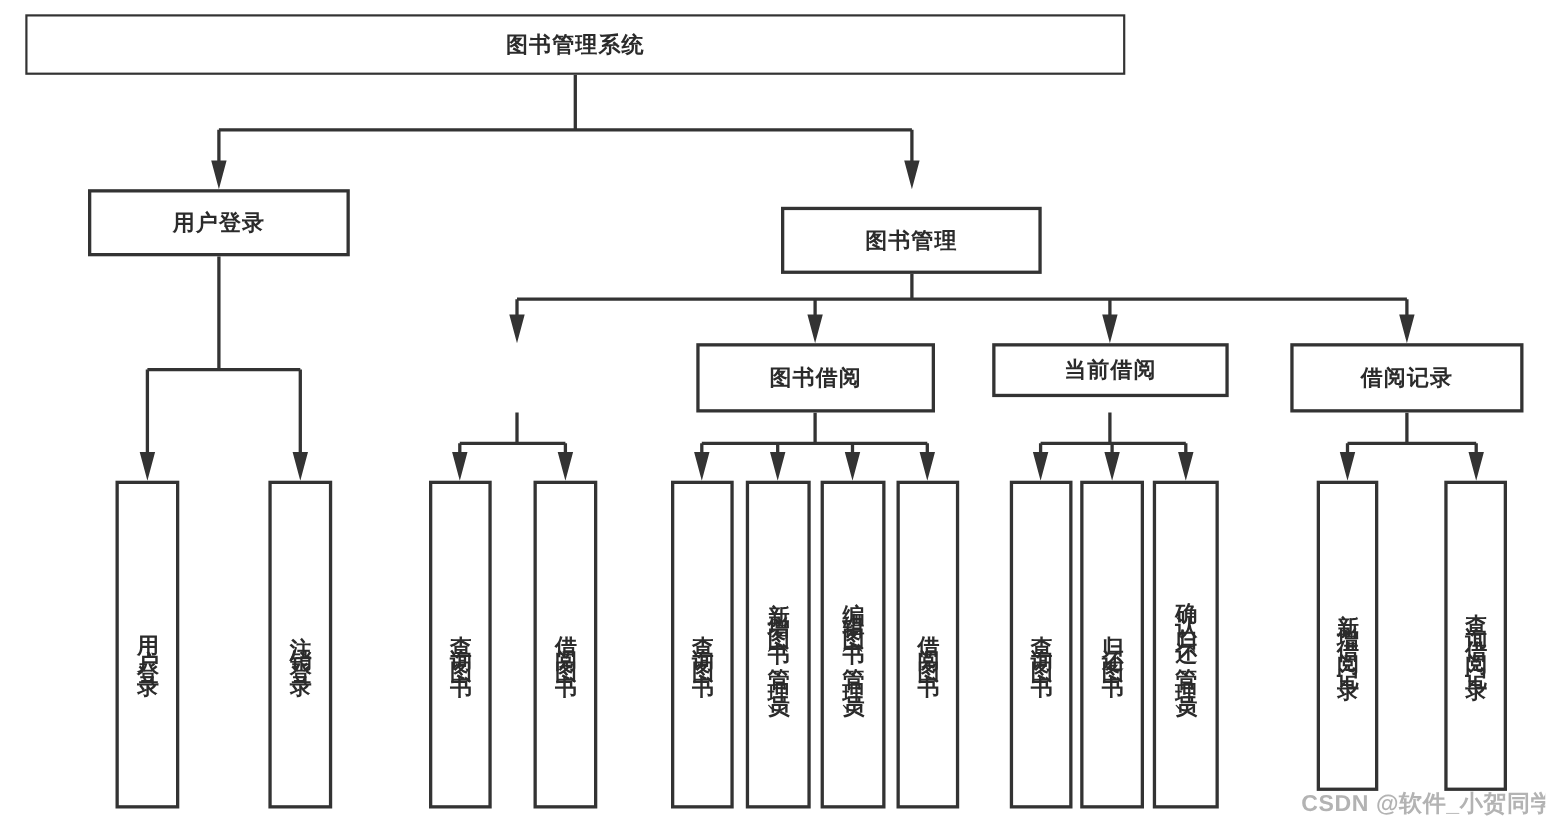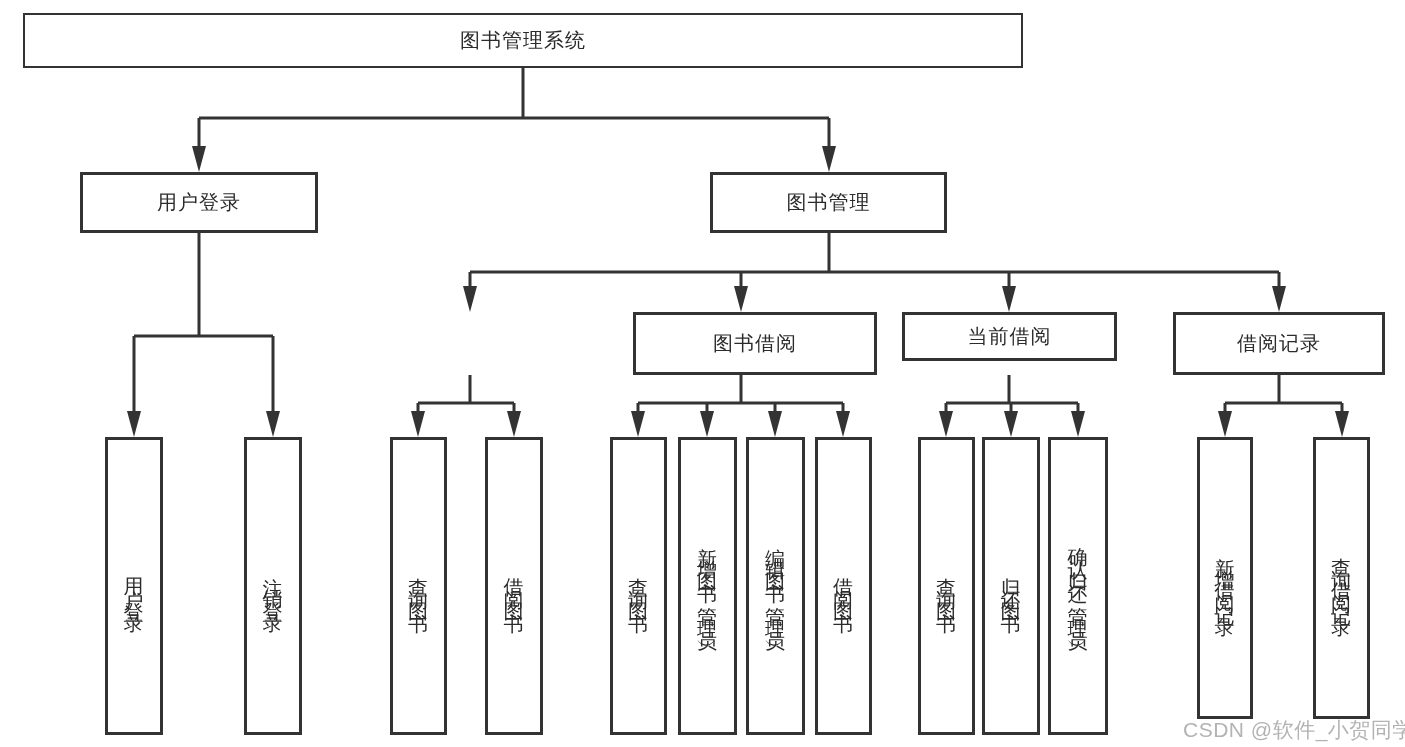--- a/index.html
+++ b/index.html
@@ -3,20 +3,21 @@
 <meta charset="utf-8">
 <style>
   html,body{margin:0;padding:0;background:#ffffff;}
   .canvas{
     position:relative;
     width:1405px;height:747px;
     background:#ffffff;
     font-family:"Liberation Sans", sans-serif;
     color:#2b2b2b;
     overflow:hidden;
+    font-weight:bold;
   }
   .wires{position:absolute;left:0;top:0;}
   .box{
     position:absolute;
     background:#ffffff;
     border:3px solid #333333;
     box-sizing:border-box;
     display:flex;
     align-items:center;
     justify-content:center;
@@ -67,25 +68,25 @@
       M1218 411 L1232 411 L1225 437 Z  M1335 411 L1349 411 L1342 437 Z"></path>
   </svg>
 
   <div class="box h root" style="left:23px;top:13px;width:1000px;height:55px">
     <span>图书管理系统</span>
   </div>
 
   <div class="box h" style="left:80px;top:172px;width:238px;height:61px">
     <span>用户登录</span>
   </div>
-  <div class="box h" style="left:710px;top:172px;width:237px;height:61px">
+  <div class="box h" style="left:710px;top:188px;width:237px;height:61px">
     <span>图书管理</span>
   </div>
 
-  <div class="box h" style="left:633px;top:312px;width:244px;height:63px">
+  <div class="box h" style="left:633px;top:312px;width:217px;height:63px">
     <span>图书借阅</span>
   </div>
   <div class="box h" style="left:902px;top:312px;width:215px;height:49px">
     <span>当前借阅</span>
   </div>
   <div class="box h" style="left:1173px;top:312px;width:212px;height:63px">
     <span>借阅记录</span>
   </div>
 
   <div class="box" style="left:105px;top:437px;width:58px;height:298px">

